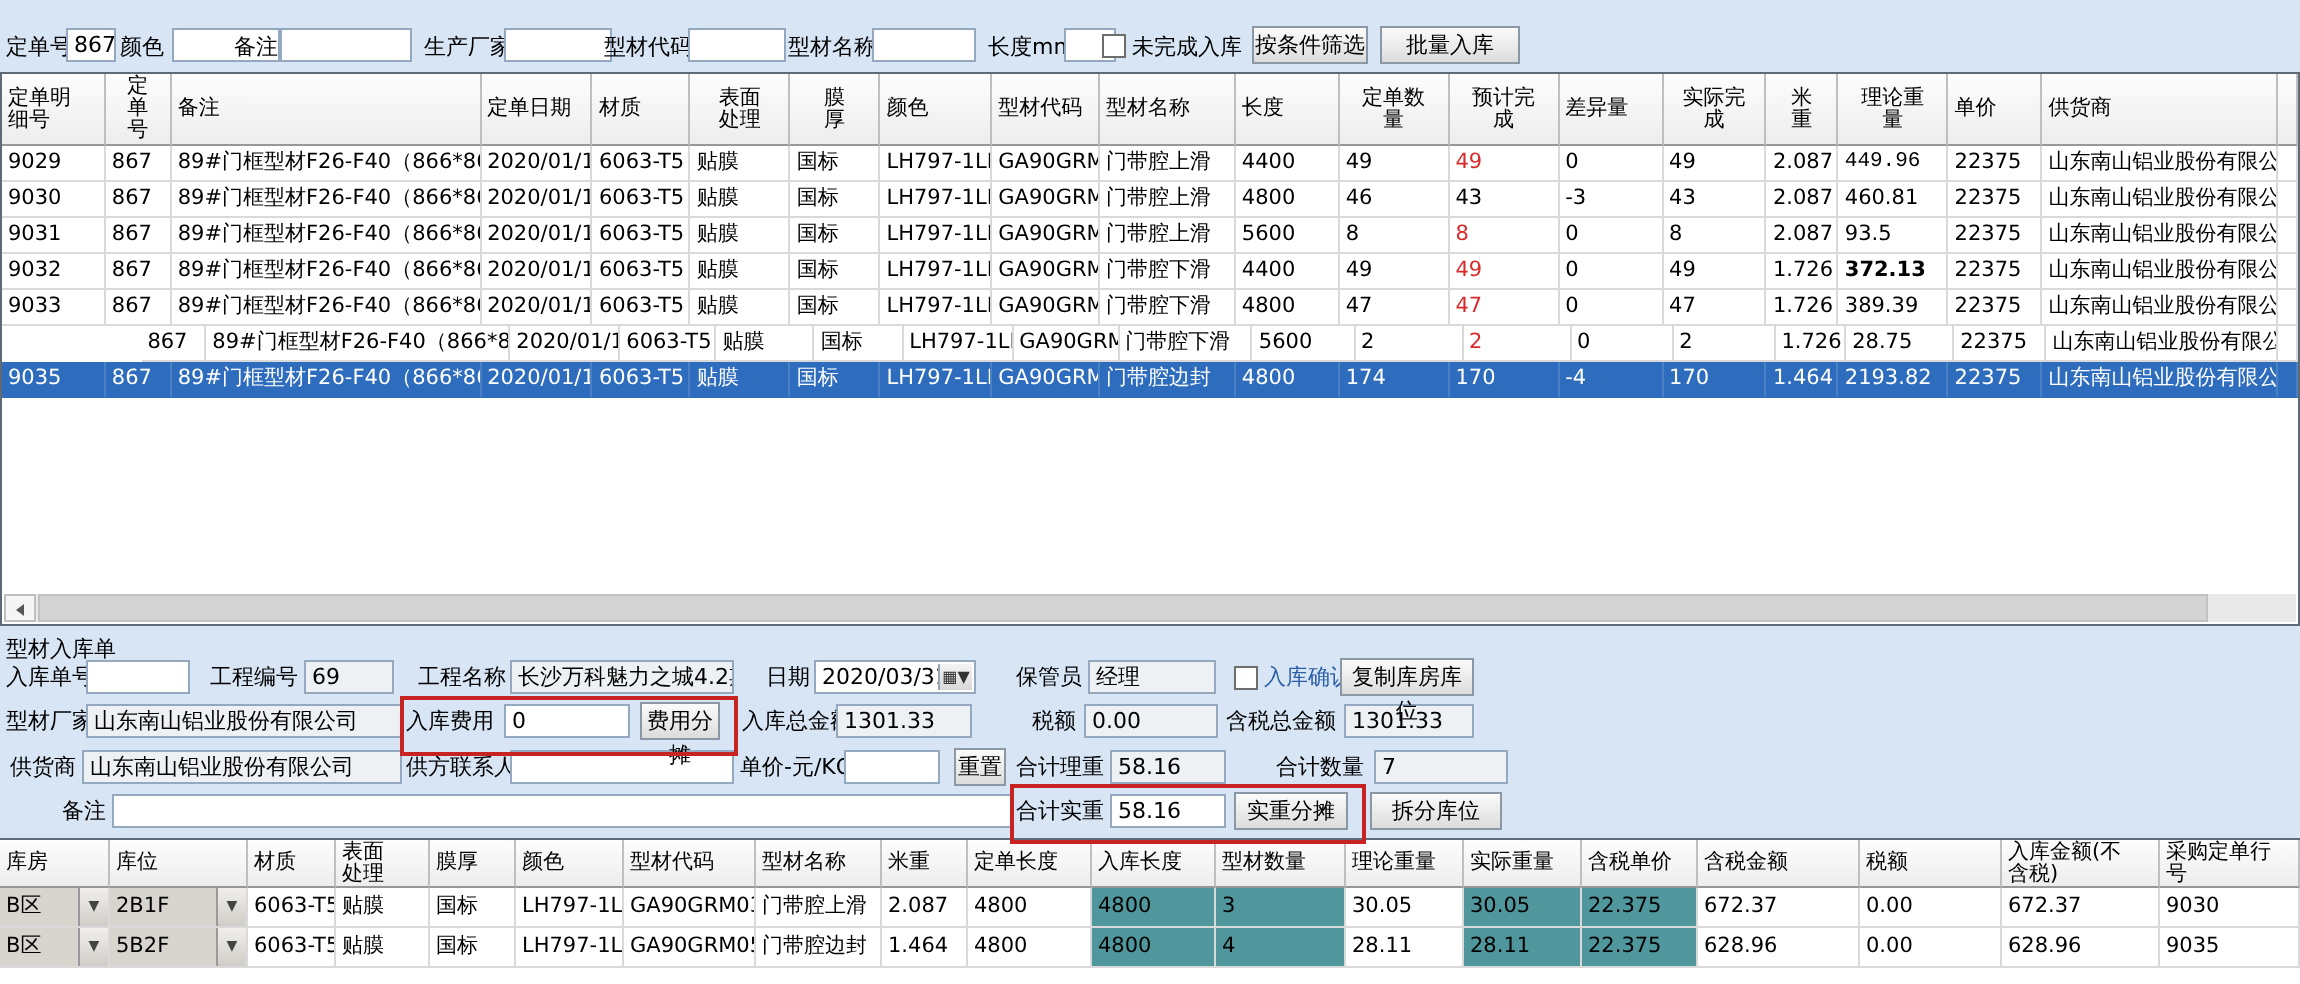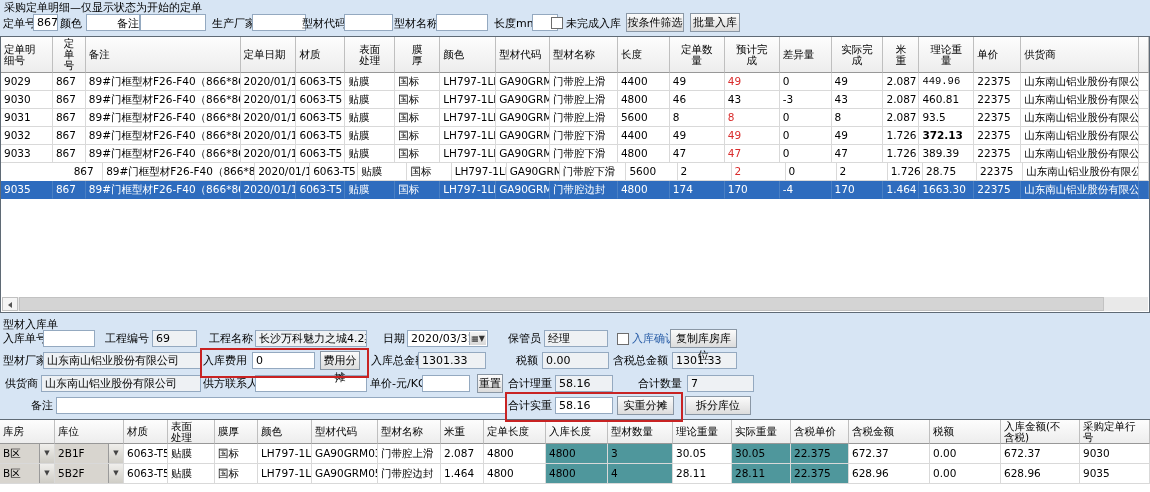--- a/index.html
+++ b/index.html
@@ -42,41 +42,40 @@
   #hscroll .arrow{position:absolute;left:0;top:0;width:16px;height:14px;background:#f5f5f5;border:1px solid #c0c0c0;
       box-sizing:border-box;}
   #hscroll .arrow:before{content:"";position:absolute;left:5px;top:4px;border-top:3px solid transparent;
       border-bottom:3px solid transparent;border-right:4px solid #555;}
   #hscroll .thumb{position:absolute;left:17px;top:0;width:1085px;height:14px;background:#d4d4d4;border:1px solid #c2c2c2;box-sizing:border-box;}
 </style>
 </head>
 <body>
 
 <div id="page">
-  <div class="lbl" style="left:4px;top:1px;">采购定单明细—仅显示状态为开始的定单</div>
 
   <div id="filter-bar">
       <div class="lbl" style="position: absolute; left: 3px; top: 17px; width: 28px;">定单号</div>
       <div class="inp" style="position: absolute; left: 33px; top: 14px; width: 25px; height: 17px;">867</div>
       <div class="lbl" style="position: absolute; left: 60px; top: 17px; width: 26px;">颜色</div>
       <div class="inp" style="position: absolute; left: 86px; top: 14px; width: 54px; height: 17px;"></div>
       <div class="lbl" style="position: absolute; left: 117px; top: 17px; width: 26px;">备注</div>
       <div class="inp" style="position: absolute; left: 140px; top: 14px; width: 66px; height: 17px;"></div>
       <div class="lbl" style="position: absolute; left: 212px; top: 17px; width: 50px;">生产厂家</div>
       <div class="inp" style="position: absolute; left: 252px; top: 14px; width: 54px; height: 17px;"></div>
       <div class="lbl" style="position: absolute; left: 302px; top: 17px; width: 50px;">型材代码</div>
       <div class="inp" style="position: absolute; left: 344px; top: 14px; width: 49px; height: 17px;"></div>
       <div class="lbl" style="position: absolute; left: 394px; top: 17px; width: 50px;">型材名称</div>
       <div class="inp" style="position: absolute; left: 436px; top: 14px; width: 52px; height: 17px;"></div>
       <div class="lbl" style="position: absolute; left: 494px; top: 17px; width: 36px;">长度mm</div>
       <div class="inp" style="position: absolute; left: 532px; top: 14px; width: 26px; height: 17px;"></div>
       <div class="chk" style="position: absolute; left: 551px; top: 17px;"></div>
       <div class="lbl" style="position: absolute; left: 566px; top: 17px;">未完成入库</div>
       <div class="btn" style="position: absolute; left: 626px; top: 13px; width: 58px; height: 19px;">按条件筛选</div>
-      <div class="btn" style="position: absolute; left: 690px; top: 13px; width: 50px; height: 19px;">批量入库</div>
+      <div class="btn" style="position: absolute; left: 690px; top: 13px; width: 70px; height: 19px;">批量入库</div>
     </div>
 
   <div id="top-grid" class="gridwrap" style="left:0;top:36px;width:1150px;height:277px;">
     <div id="hscroll">
       <div class="arrow"></div>
       <div class="thumb"></div>
     </div>
   <div class="thead" style="height: 36px;">
         <div class="hc" style="width: 52px; height: 36px;">定单明
 细号</div>
@@ -251,21 +250,21 @@
         <div class="tc" style="width: 45px;">国标</div>
         <div class="tc" style="width: 56px;">LH797-1LL0</div>
         <div class="tc" style="width: 54px;">GA90GRM05</div>
         <div class="tc" style="width: 68px;">门带腔边封</div>
         <div class="tc" style="width: 52px;">4800</div>
         <div class="tc" style="width: 55px;">174</div>
         <div class="tc redval" style="width: 55px;">170</div>
         <div class="tc" style="width: 52px;">-4</div>
         <div class="tc" style="width: 52px;">170</div>
         <div class="tc" style="width: 36px;">1.464</div>
-        <div class="tc" style="width: 55px;">1663.30</div>
+        <div class="tc" style="width: 55px;">2193.82</div>
         <div class="tc" style="width: 47px;">22375</div>
         <div class="tc" style="width: 118px;">山东南山铝业股份有限公司</div>
         <div class="tc" style="width: 10px;"></div>
       </div>
     </div>
 
   <div class="lbl" style="left:3px;top:318px;">型材入库单</div>
 
   <div id="form-area">
       <div class="lbl r" style="position: absolute; left: 3px; top: 332px; width: 38px;">入库单号</div>

